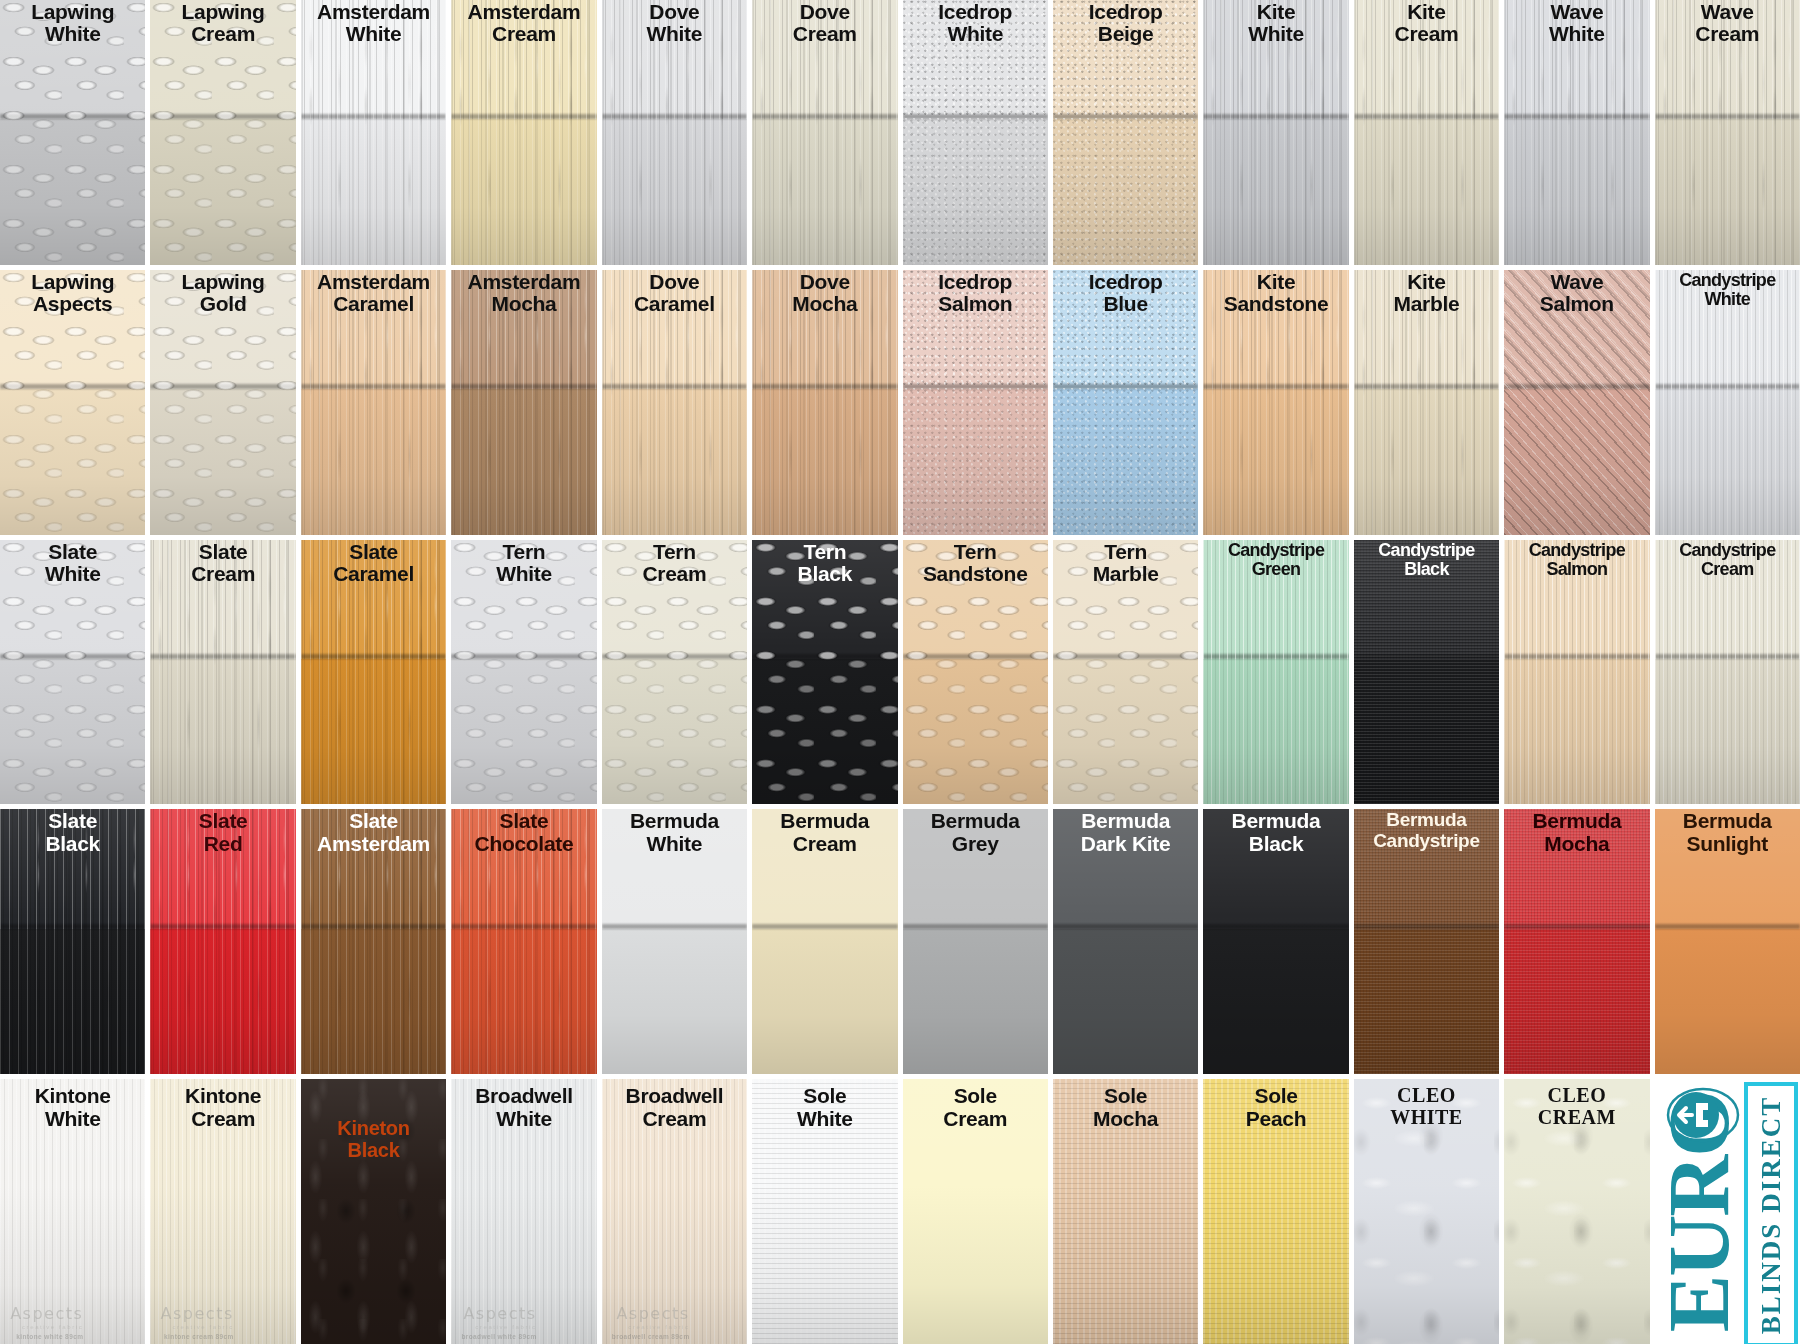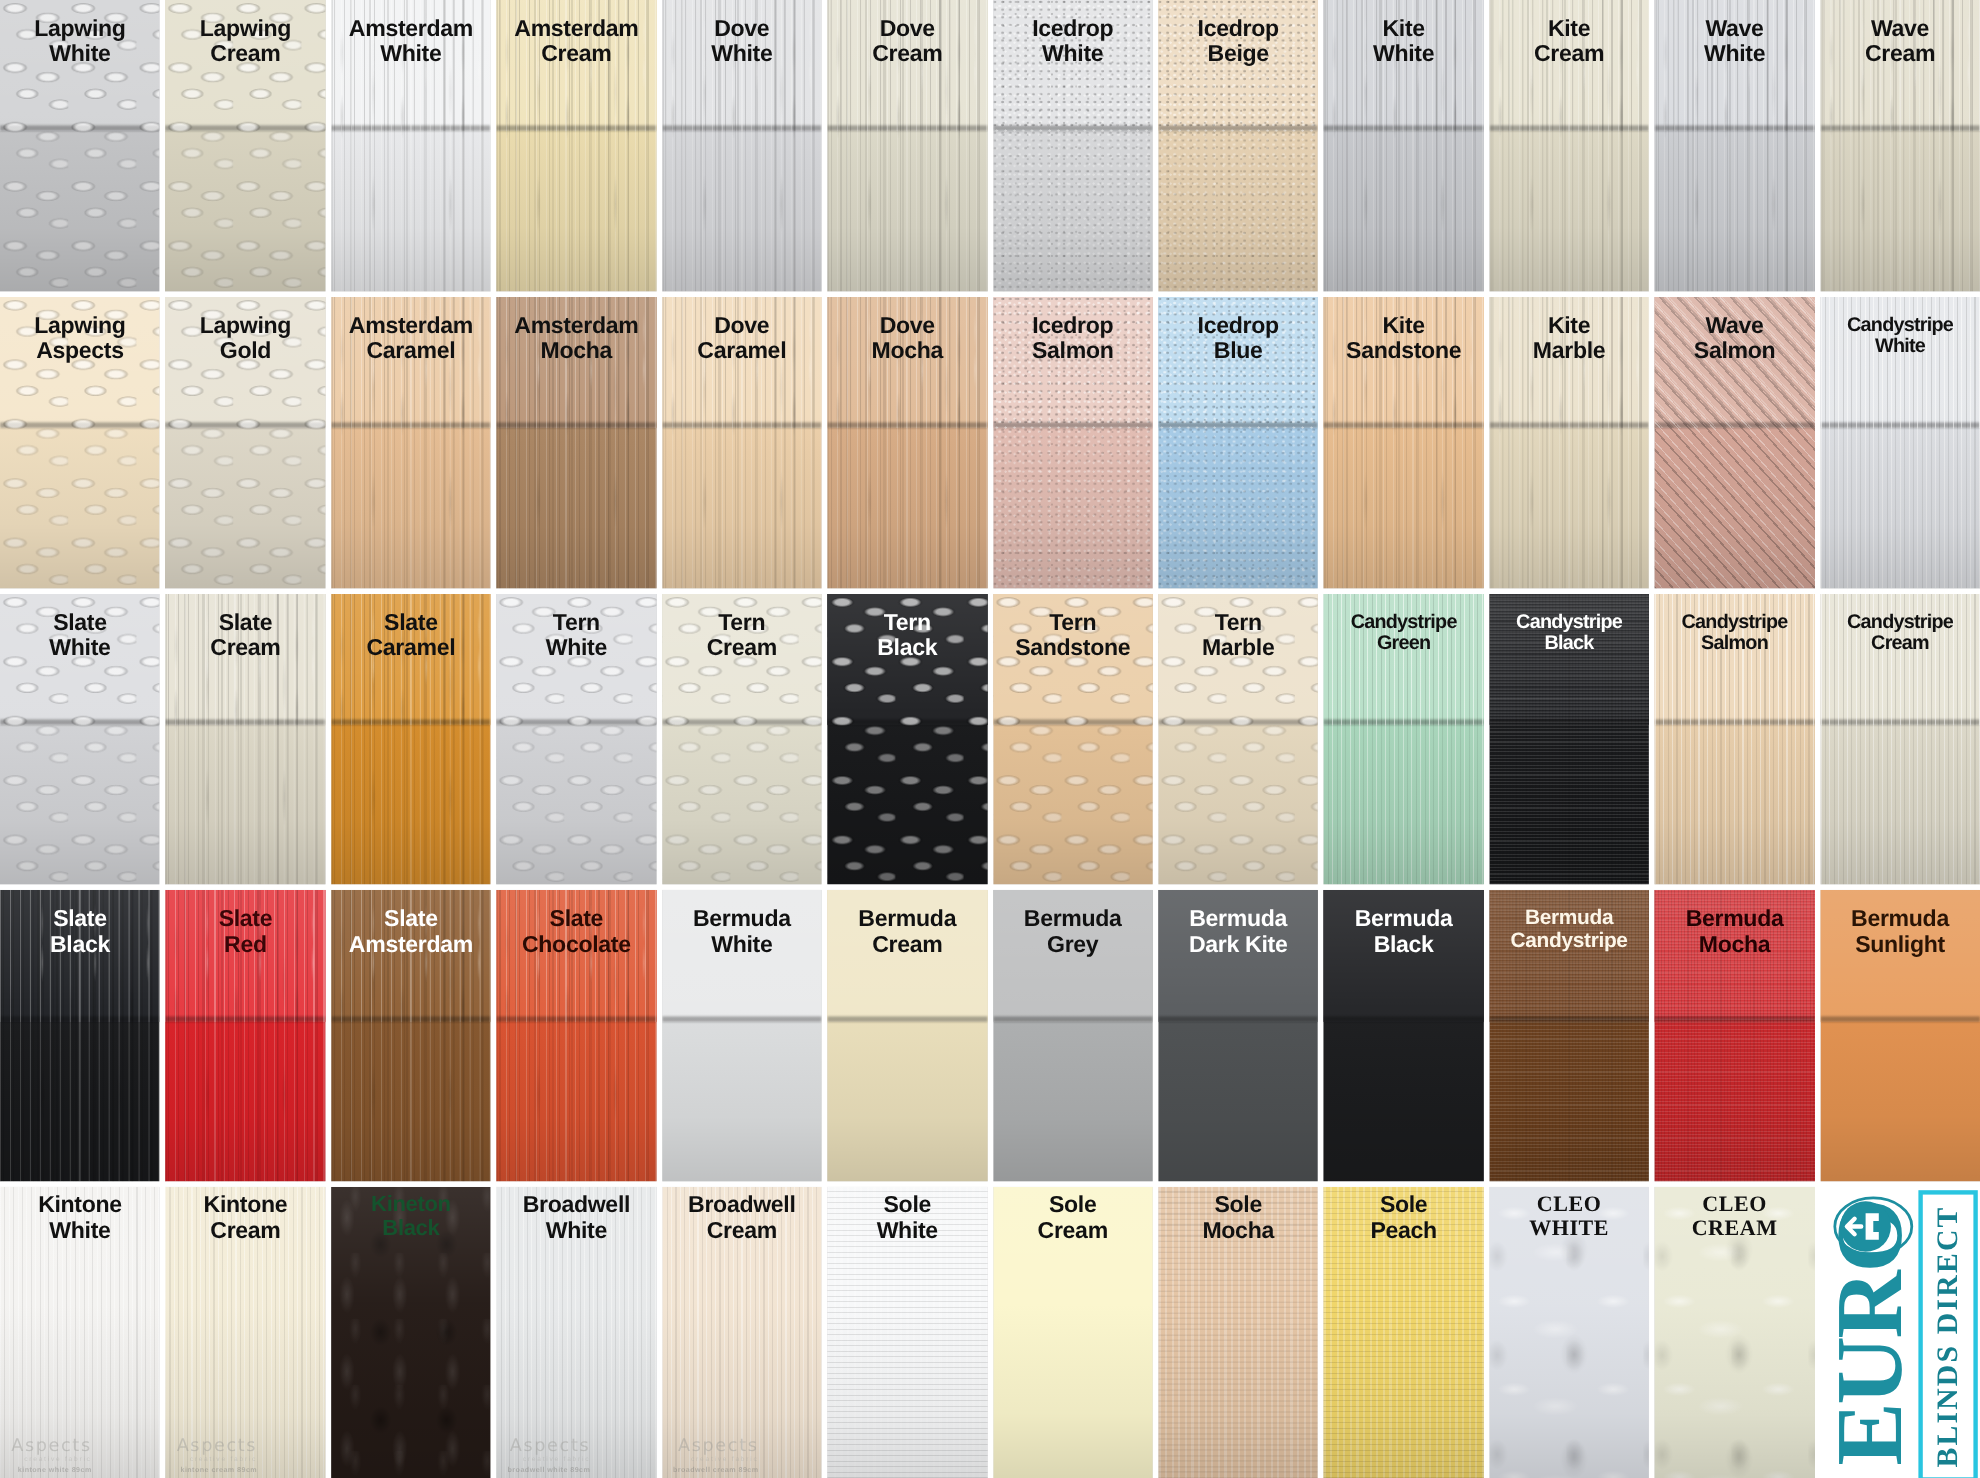--- a/index.html
+++ b/index.html
@@ -42,21 +42,21 @@
     content: "";
     position: absolute; left: 0; right: 0; bottom: 0;
     height: 5px;
     background: rgba(0,0,0,0.30);
     filter: blur(1.2px);
   }
   .sw.noflap .label { top: 6px; }
 
   .label {
     position: absolute;
-    left: 2px; right: 2px; top: 16px;
+    left: 2px; right: 2px; top: 1px;
     z-index: 5;
     text-align: center;
     font-weight: bold;
     font-size: 21px;
     line-height: 1.07;
     letter-spacing: -0.3px;
   }
   .label.serif {
     font-family: "Liberation Serif", serif;
     font-size: 20px;
@@ -842,21 +842,21 @@
         <div class="brand">
           <div class="bmain">Aspects</div>
           <div class="bsub">creative fabric</div>
           <div class="bcode">kintone cream 89cm</div>
         </div>
       </div>
       <div class="sw noflap">
         <div class="body" style="background: rgb(36, 26, 22);"></div>
         <div class="tex crinkle"></div>
         <div class="shade"></div>
-        <div class="label cond" style="color: #14532d;">
+        <div class="label cond" style="color: #c2410c; margin-top: 33px;">
           <div>Kineton</div>
           <div>Black</div>
         </div>
       </div>
       <div class="sw noflap">
         <div class="body" style="background: rgb(231, 233, 234);"></div>
         <div class="tex stripe"></div>
         <div class="shade"></div>
         <div class="label" style="color: rgb(17, 17, 17);">
           <div>Broadwell</div>

